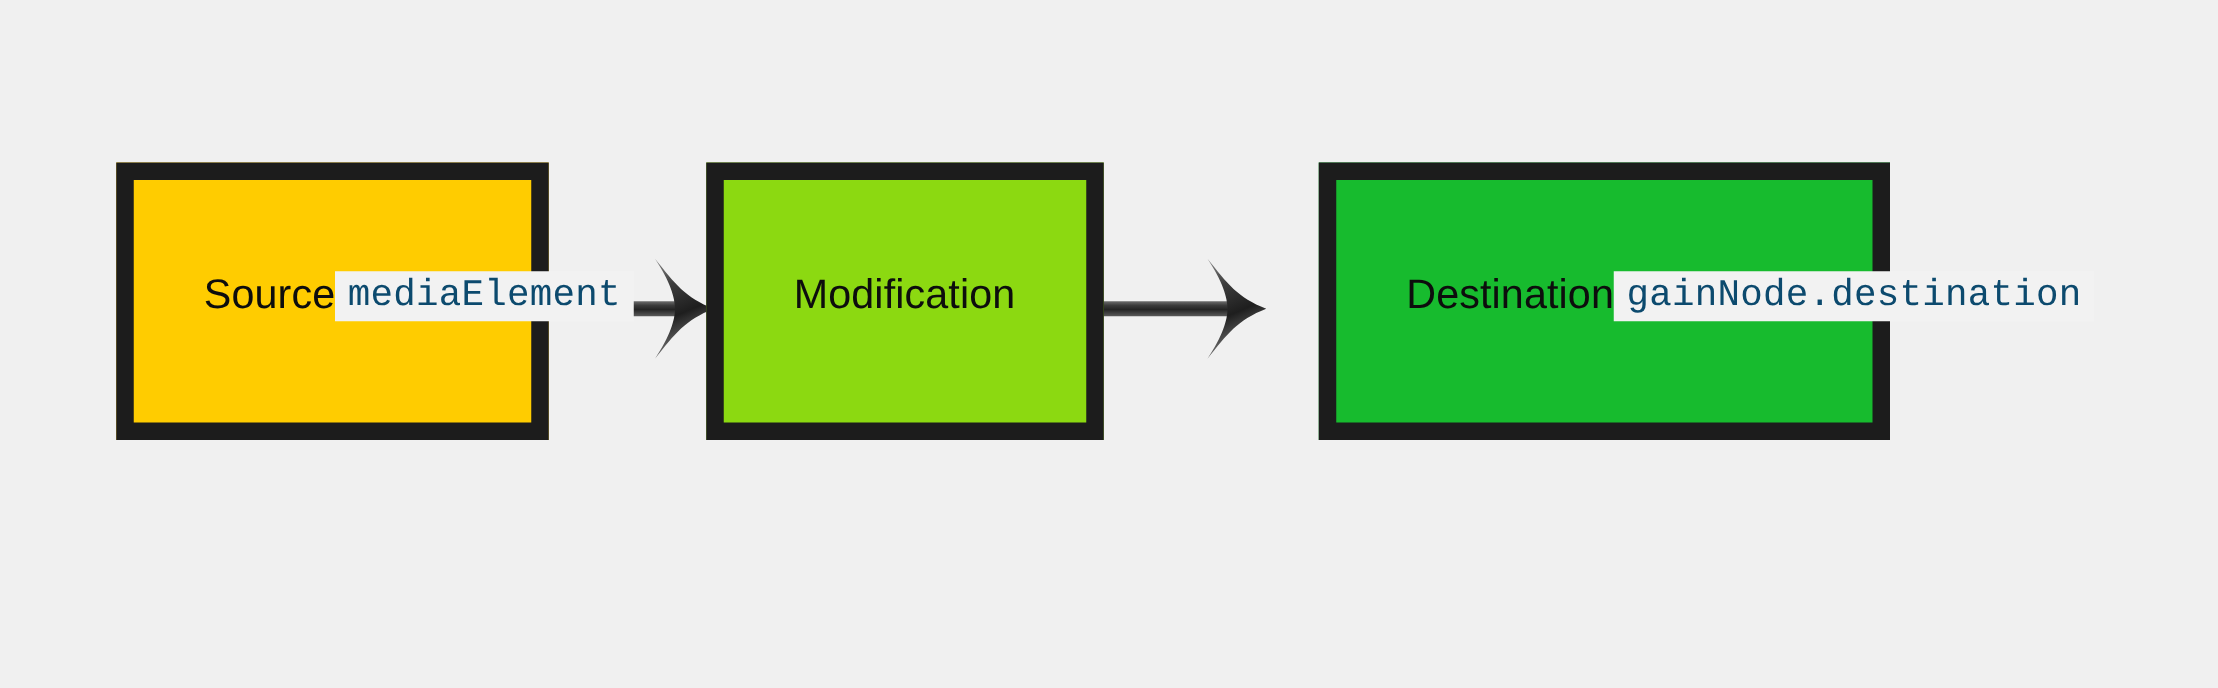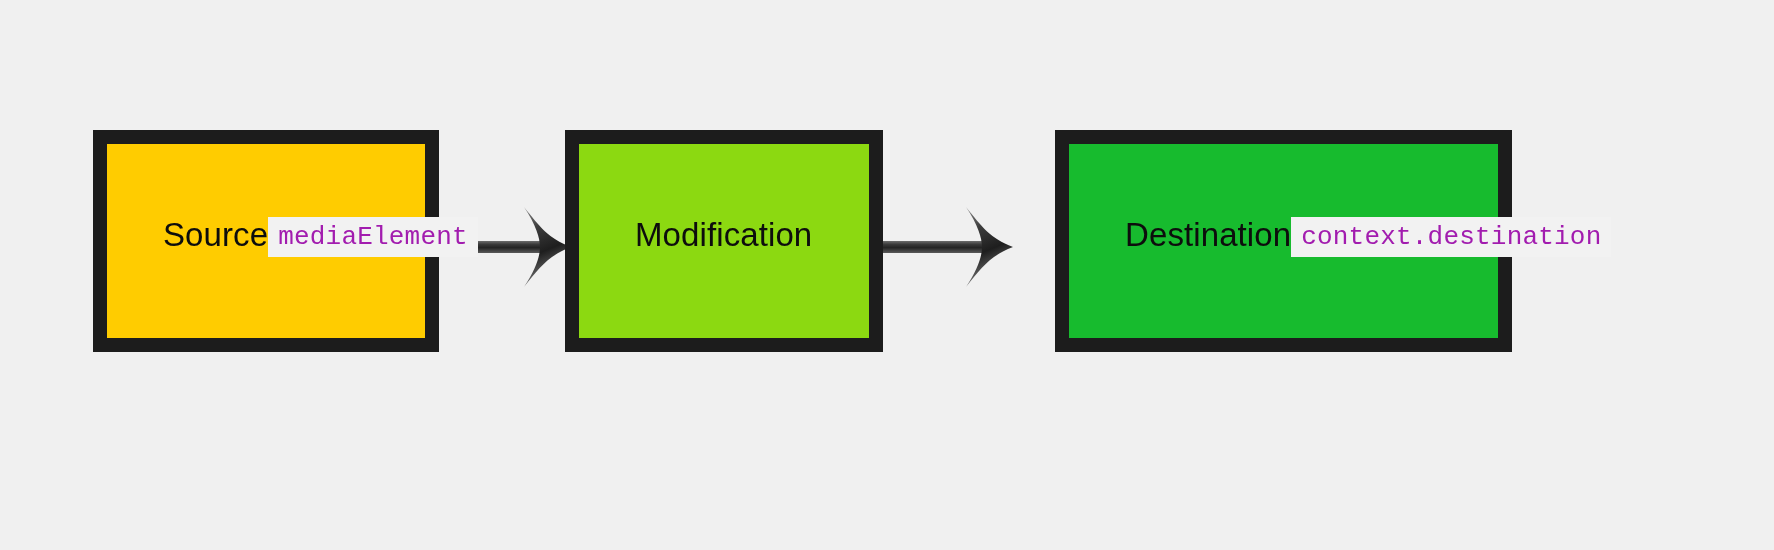--- a/index.html
+++ b/index.html
@@ -43,23 +43,23 @@
     font-family: "Liberation Sans", sans-serif;
     font-size: 33px;
     line-height: 36px;
     color: #0d0d0d;
     letter-spacing: 0.1px;
     white-space: nowrap;
     margin-bottom: 12px;
   }
   .node-code {
     font-family: "Liberation Mono", "DejaVu Sans Mono", monospace;
-    font-size: 26px;
+    font-size: 30px;
     line-height: 40px;
-    color: #a21caf;
+    color: #0c4a6e;
     background: #f2f2f2;
     padding: 0 10px;
     white-space: nowrap;
     letter-spacing: 0.2px;
   }
 
   #node-source {
     left: 93px;
     top: 130px;
     width: 346px;
@@ -144,17 +144,17 @@
 
   <div class="node" id="node-modification" style="background: rgb(140, 217, 17);">
     <div class="node-inner">
       <div class="node-title">Modification</div>
     </div>
   </div>
 
   <div class="node" id="node-destination" style="background: rgb(23, 187, 46); margin-left: 44px;">
     <div class="node-inner">
       <div class="node-title">Destination</div>
-      <div class="node-code">context.destination</div>
+      <div class="node-code">gainNode.destination</div>
     </div>
   </div>
 
 </div>
 
 </body></html>

